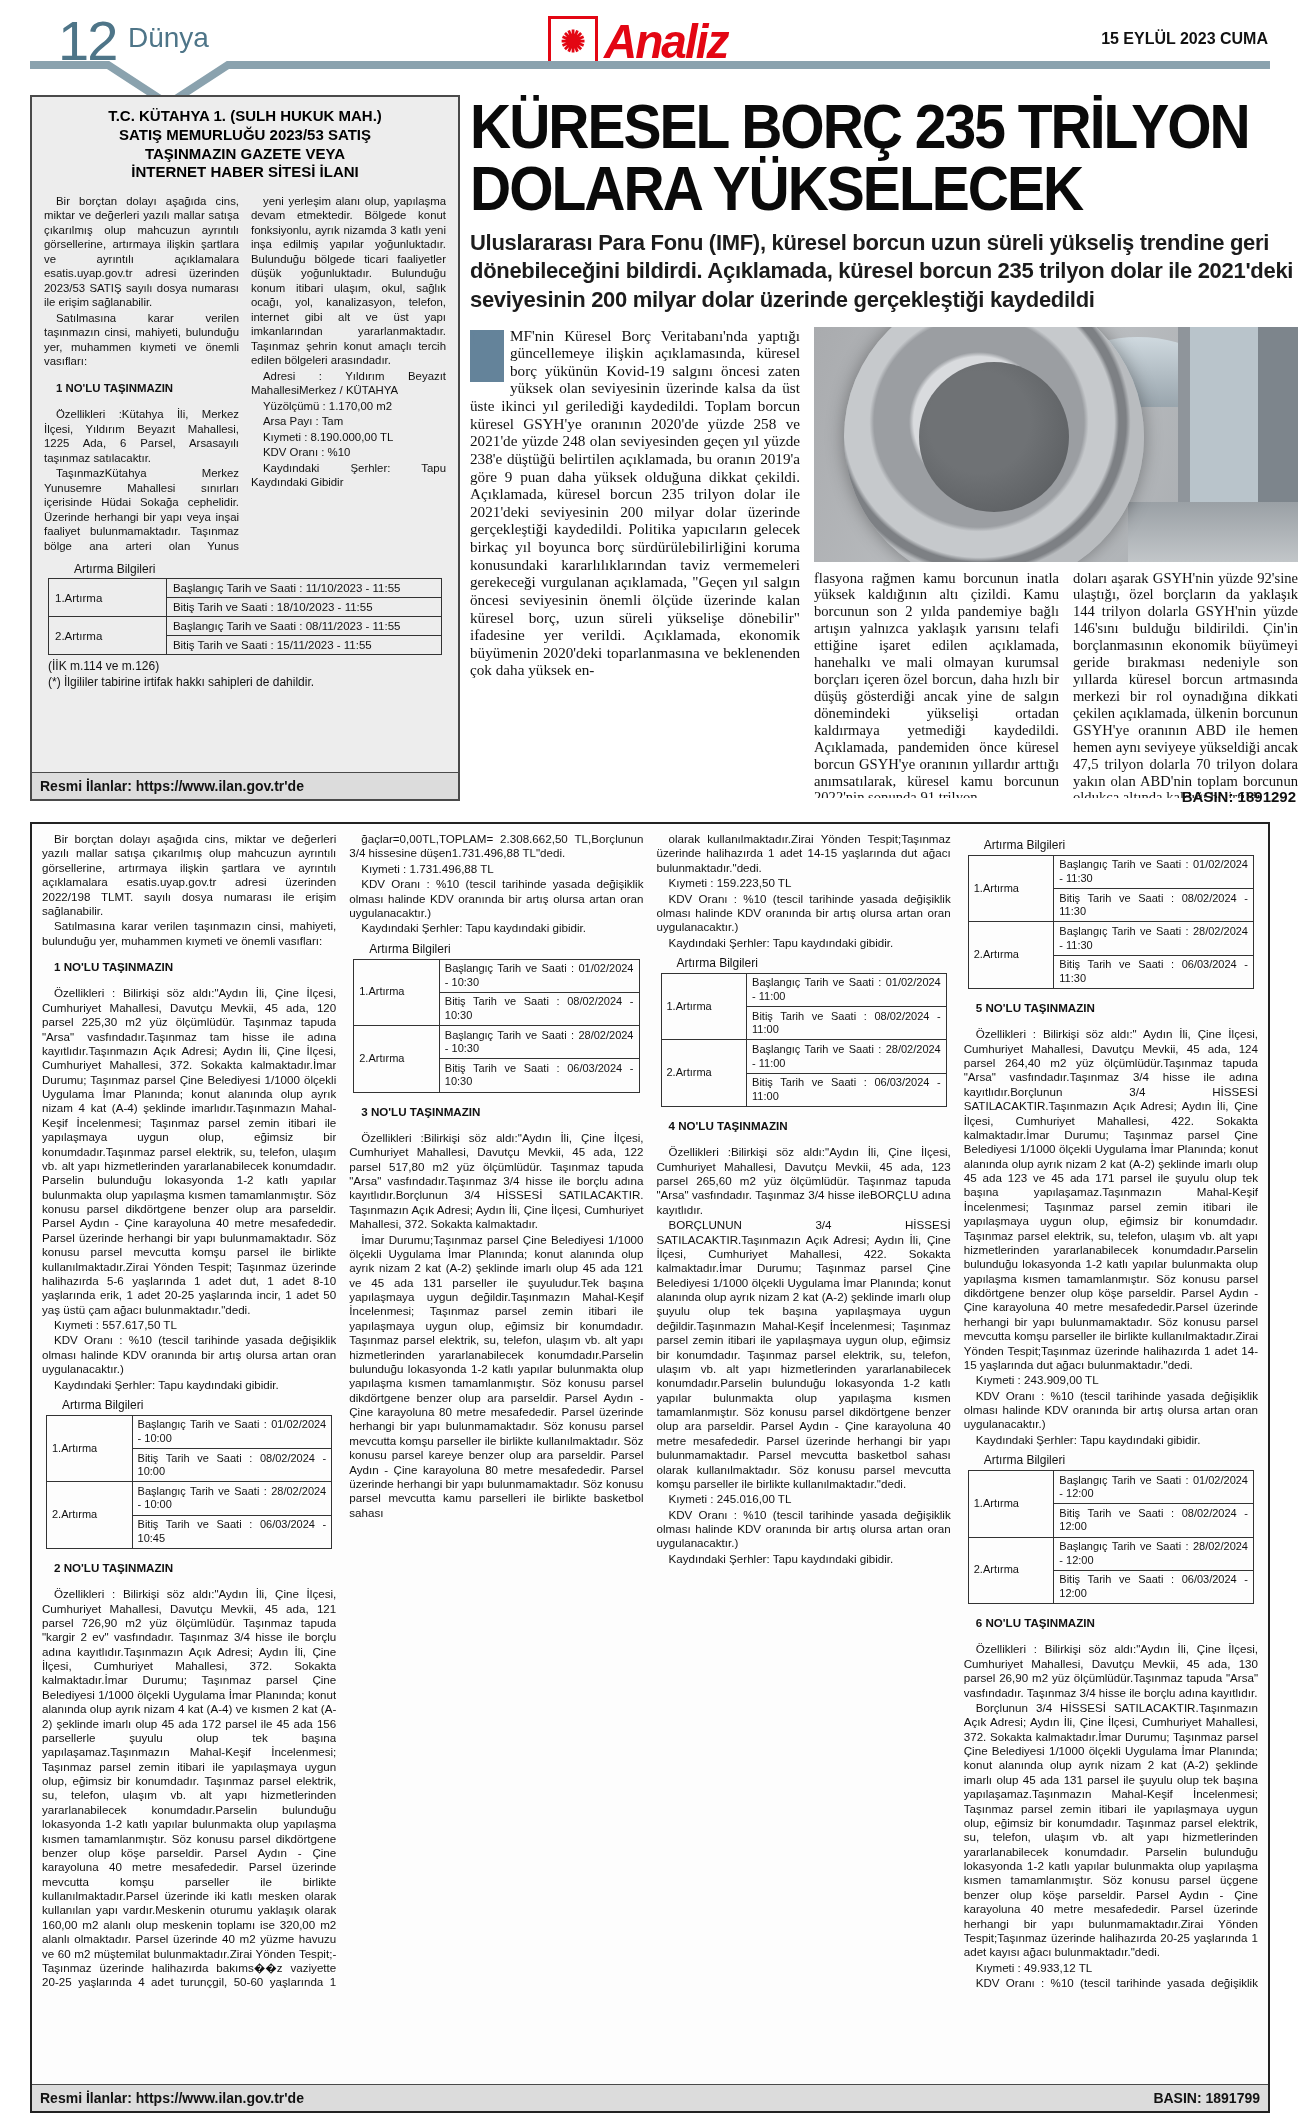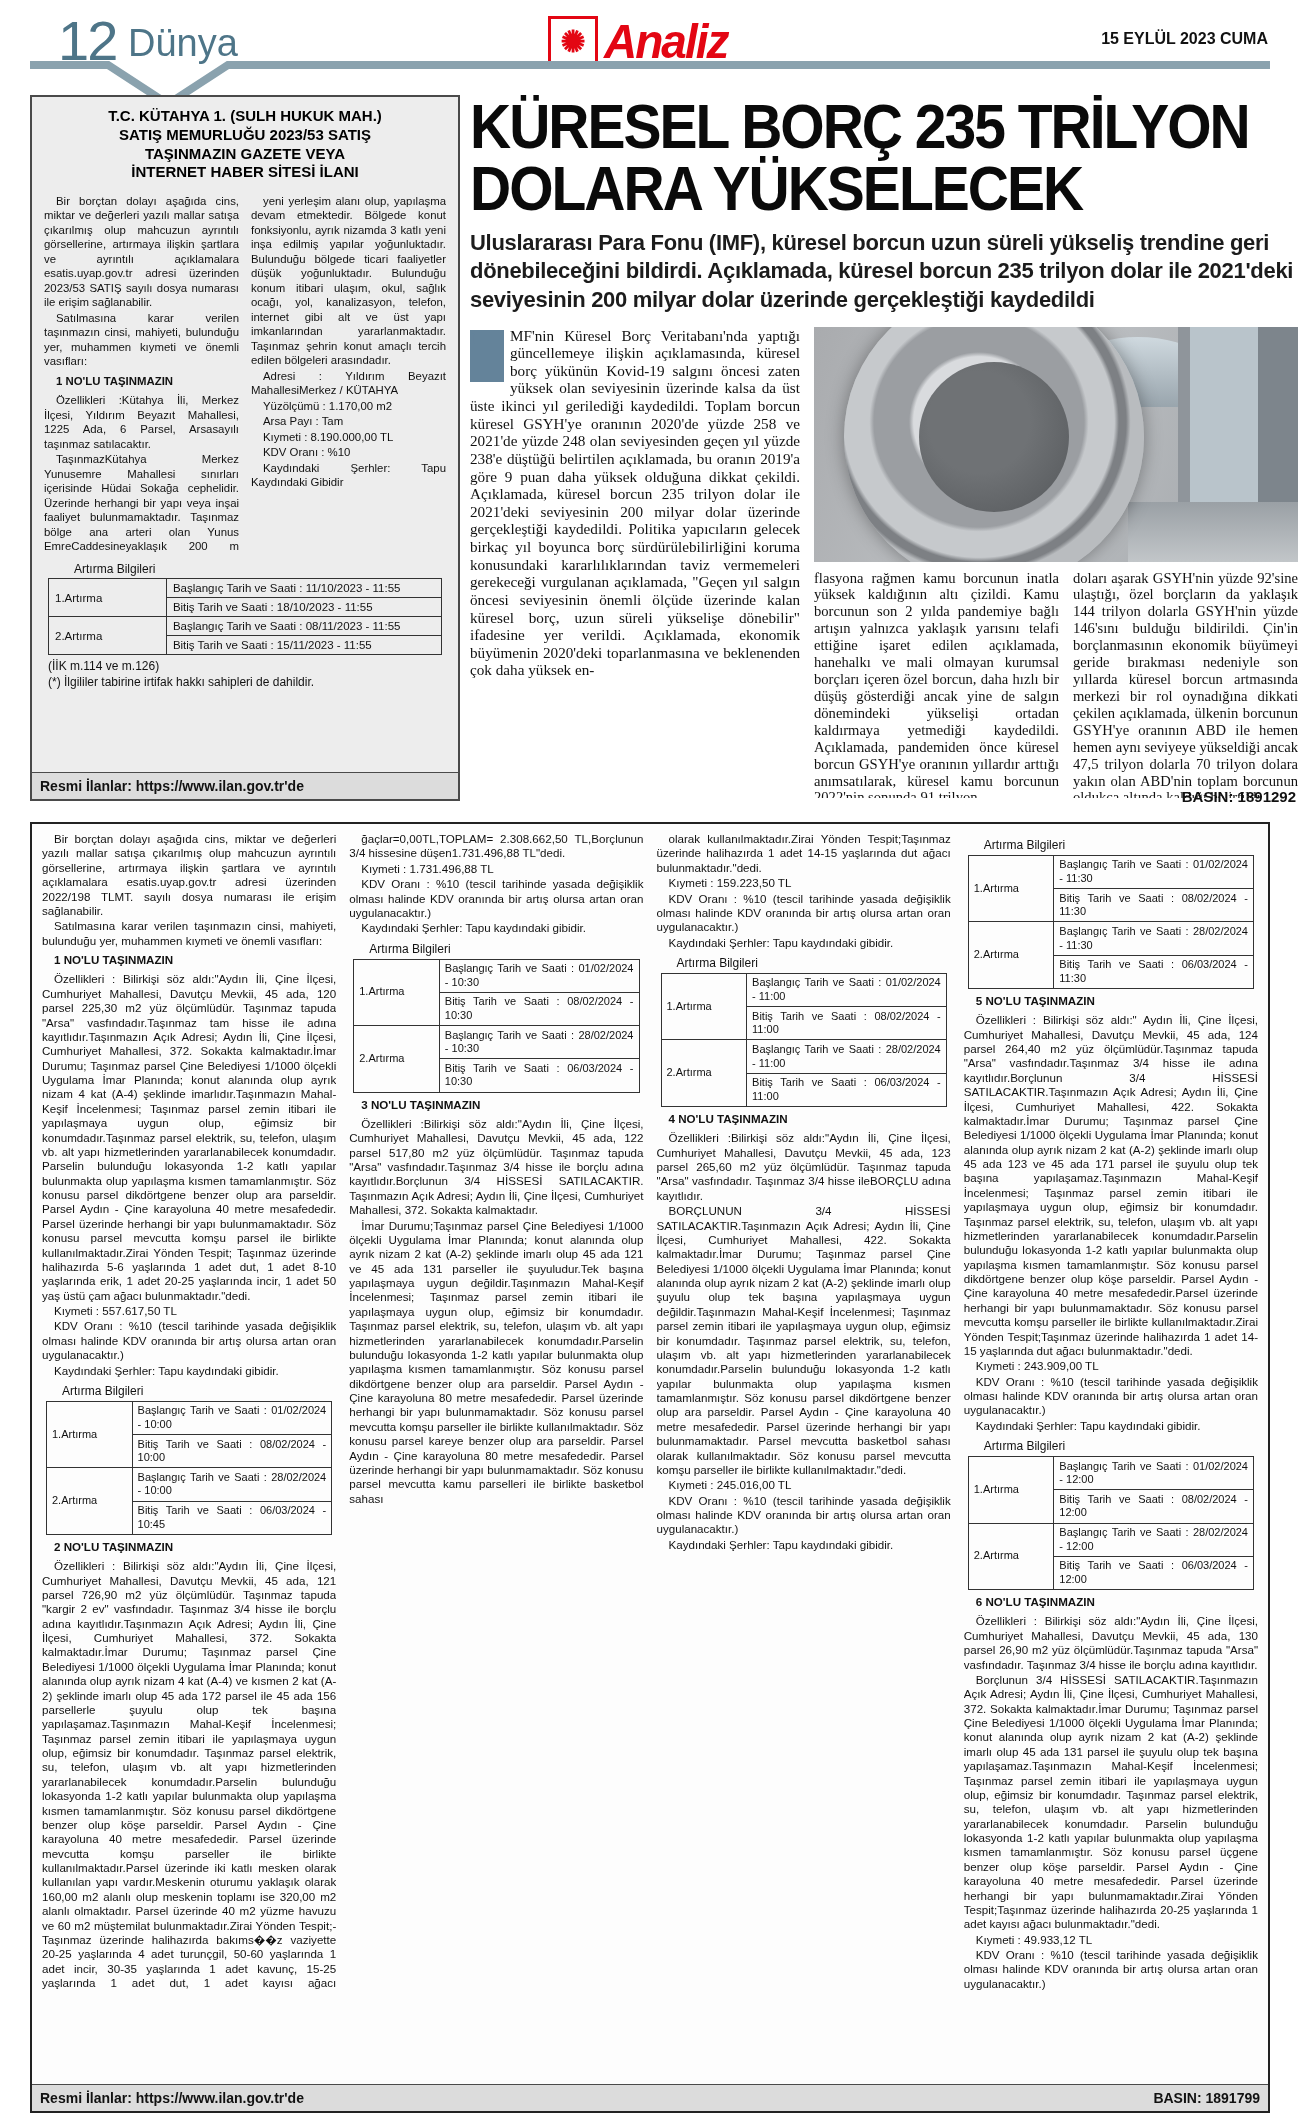--- a/index.html
+++ b/index.html
@@ -1,37 +1,37 @@
 <!DOCTYPE html>
 <html lang="tr"><head>
 <meta charset="utf-8">
 <style>
   html,body{margin:0;padding:0;}
   body{width:1300px;height:2115px;position:relative;background:#ffffff;
        font-family:"Liberation Sans",sans-serif;color:#111;}
   
   .hdr{position:absolute;left:0;top:0;width:1300px;height:90px;}
   .hdr-num{position:absolute;left:58px;top:8px;font-size:56px;font-weight:400;color:#4e7588;letter-spacing:-2px;}
-  .hdr-sec{position:absolute;left:128px;top:22px;font-size:38px;font-weight:400;color:#4e7588;}
+  .hdr-sec{position:absolute;left:128px;top:22px;font-size:28px;font-weight:400;color:#4e7588;}
   .hdr-rule{position:absolute;left:30px;top:60px;width:1240px;height:50px;}
   .logo-wrap{position:absolute;left:548px;top:14px;display:flex;align-items:center;gap:6px;}
   .logo-box{width:44px;height:44px;border:3px solid #e30613;background:#fff;display:flex;align-items:center;justify-content:center;
             color:#e30613;font-size:30px;font-weight:900;}
   .logo-word{font-size:46px;font-weight:900;font-style:italic;color:#e30613;letter-spacing:-2px;
              font-family:"Liberation Sans",sans-serif;transform:scaleY(1.05);}
   .hdr-date{position:absolute;right:32px;top:30px;font-size:16px;font-weight:700;letter-spacing:0px;color:#111;}
   
   .ntop{position:absolute;left:30px;top:95px;width:430px;height:706px;background:#ededed;
         border:2px solid #4a4a4a;box-sizing:border-box;overflow:hidden;}
   .ntop-title{padding:10px 10px 4px 10px;text-align:center;font-weight:700;font-size:15px;line-height:1.25;color:#000;}
   .ntop-body{display:flex;gap:12px;padding:8px 12px 0 12px;height:362px;overflow:hidden;}
   .ntop-col{flex:1;font-size:11.4px;line-height:1.27;text-align:justify;overflow:hidden;}
   .ntop-extra{padding:0 12px;}
   .np{margin:0 0 1px 0;text-indent:12px;}
-  .nh{margin:5px 0;font-weight:700;text-indent:12px;}
+  .nh{margin:12px 0;font-weight:700;text-indent:12px;}
   .auc{margin:6px 4px 4px 4px;}
   .auc-label{font-size:12px;margin:0 0 2px 26px;}
   .auc table{width:100%;border-collapse:collapse;background:transparent;}
   .auc td{border:1.5px solid #333;font-size:11.5px;padding:3px 6px;}
   .auc td.aname{width:30%;}
   .nnote{font-size:12px;margin:2px 0 0 4px;}
   .bar{position:absolute;left:0;bottom:0;width:100%;background:#dcdcdc;border-top:1.5px solid #4a4a4a;
        font-weight:700;font-size:14px;padding:5px 8px;box-sizing:border-box;}
   
   .art{position:absolute;left:470px;top:95px;width:828px;height:712px;overflow:hidden;}

